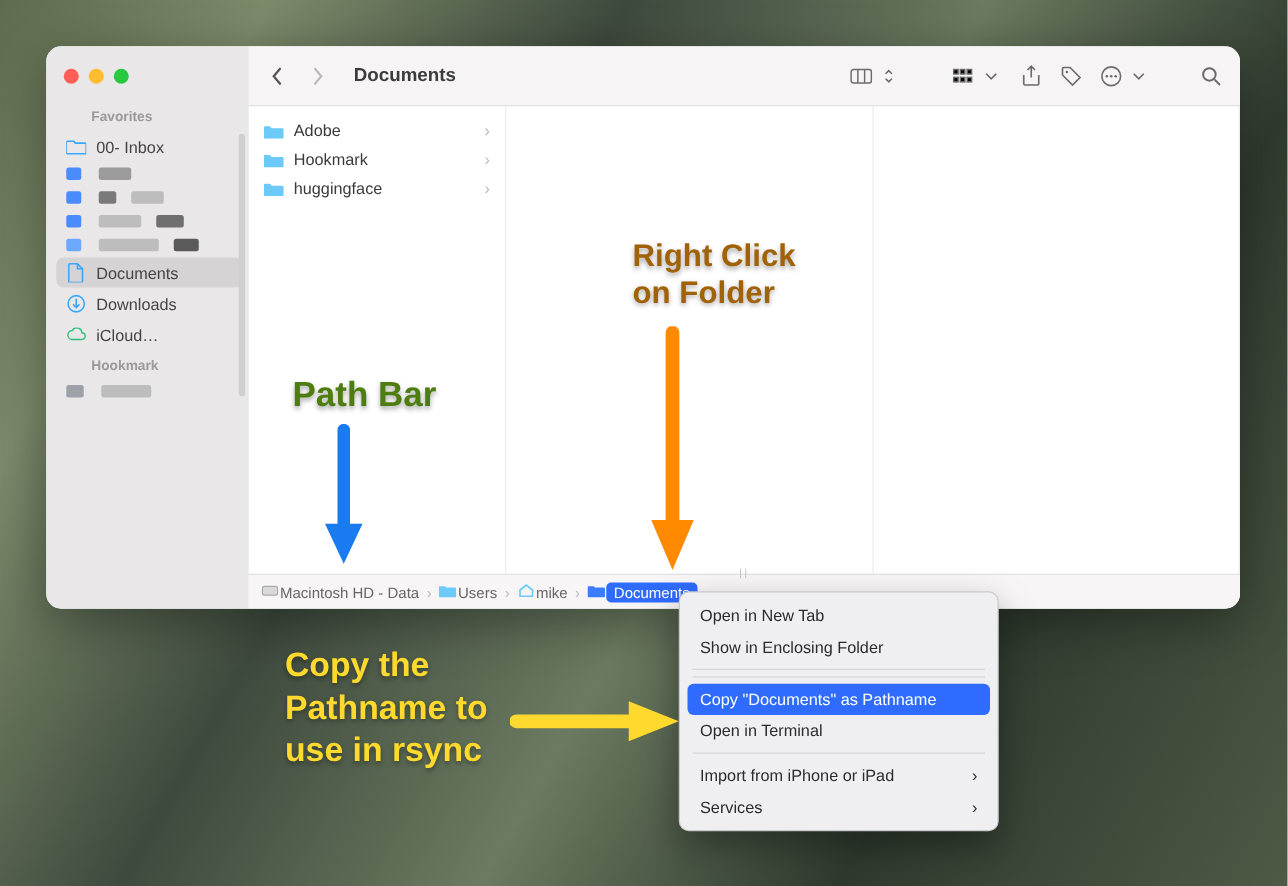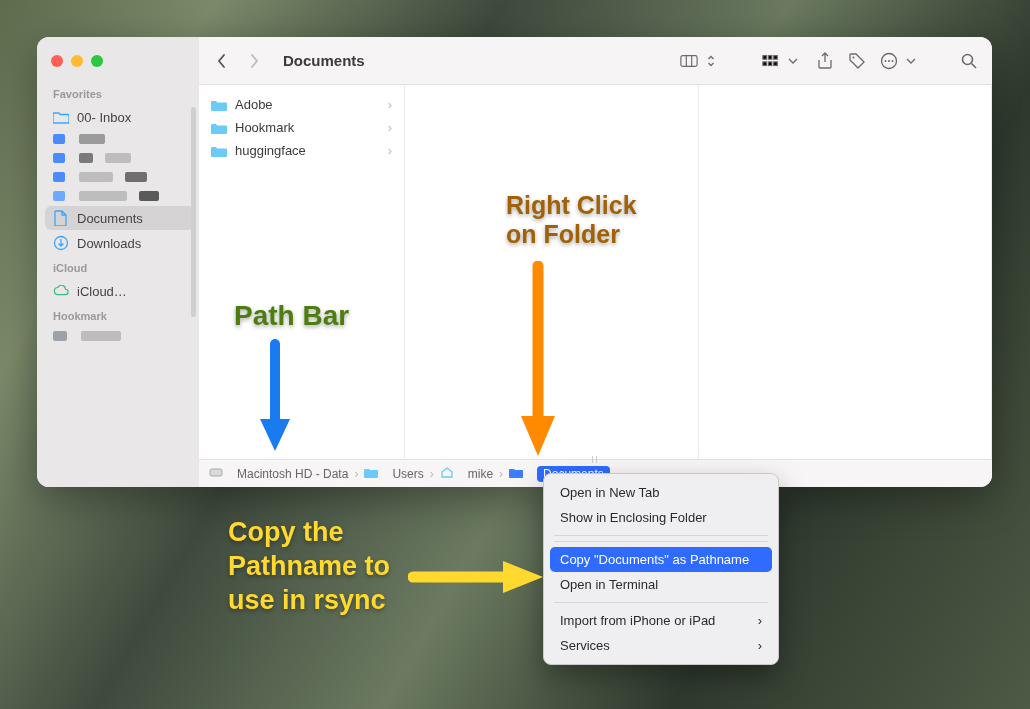--- a/index.html
+++ b/index.html
@@ -21,21 +21,21 @@
   .finder-body { display:flex; flex:1; min-height:0; }
 
   
   .sidebar {
     width:162px; background:#e9e7e8; padding:8px 4px 8px 8px;
     display:flex; flex-direction:column; gap:1px; position:relative;
   }
   .traffic { display:flex; gap:8px; padding:10px 4px 14px 6px; }
   .dot { width:12px; height:12px; border-radius:50%; }
   .dot.red{background:#ff5f57;} .dot.yellow{background:#febc2e;} .dot.green{background:#28c840;}
-  .sb-section { font-size:11px; font-weight:600; color:#9a9a9a; padding:6px 8px 4px; }
+  .sb-section { font-size:11px; font-weight:600; color:#9a9a9a; padding:6px 8px 4px;margin-left:20px; }
   .sb-item { display:flex; align-items:center; gap:8px; padding:4px 8px; border-radius:6px; color:#444;text-align:center; }
   .sb-item.active { background:#d5d3d4; }
   .sb-ico { width:16px; height:16px; display:inline-flex; align-items:center; justify-content:center; }
   .scroll-ind { position:absolute; right:3px; top:70px; width:5px; height:210px; background:#cfcfcf; border-radius:3px; }
   .redact { display:inline-block; height:10px; border-radius:2px; }
 
   
   .main { flex:1; display:flex; flex-direction:column; }
   .toolbar {
     height:48px; background:#f6f4f5; border-bottom:1px solid #e3e1e2;
@@ -53,28 +53,28 @@
   .col2, .col3 { flex:1; }
   .row { display:flex; align-items:center; justify-content:space-between; padding:4px 12px; color:#3a3a3a; }
   .row-left { display:flex; align-items:center; gap:8px; }
   .folder-ico { width:16px; height:12px; }
 
   
   .pathbar {
     height:28px; background:#f7f5f6; border-top:1px solid #e3e1e2;
     display:flex; align-items:center; gap:6px; padding:0 10px; font-size:12px; color:#666; position:relative;
   }
-  .crumb { display:inline-flex; align-items:center; gap:14px; }
+  .crumb { display:inline-flex; align-items:center; gap:1px; }
   .crumb.sel .crumb-label { background:#2f6bff; color:#fff; padding:1px 6px; border-radius:4px; }
   .sep { color:#bbb; }
   .handle { position:absolute; left:50%; top:-6px; transform:translateX(-50%); width:30px; height:10px; color:#bbb; text-align:center; font-size:8px; letter-spacing:2px; }
 
   
   .ctx {
-    position:absolute; left:543px; top:473px; width:236px;
+    position:absolute; left:543px; top:473px; width:256px;
     background:#efeef0; border:1px solid #c9c9cb; border-radius:8px;
     box-shadow:0 12px 28px rgba(0,0,0,.35); padding:6px; font-size:13px; color:#2b2b2b;
   }
   .ctx-item { padding:5px 10px; border-radius:5px; display:flex; justify-content:space-between; align-items:center; }
   .ctx-item.sel { background:#2f6bff; color:#fff; }
   .ctx-sep { height:1px; background:#d6d5d8; margin:5px 4px; }
 
   
   .anno { position:absolute; font-weight:700; text-shadow:0 2px 4px rgba(0,0,0,.35); }
   .anno-blue { color:#4d7c0f; left:234px; top:300px; font-size:28px; }
@@ -139,21 +139,20 @@
       <div class="sb-item">
         <span class="sb-ico">
           <svg width="16" height="16" viewBox="0 0 16 16">
               <circle cx="8" cy="8" r="6.5" fill="none" stroke="#3aa7ff" stroke-width="1.3"></circle>
               <path d="M8 4v6M5.5 8.5 8 11l2.5-2.5" fill="none" stroke="#3aa7ff" stroke-width="1.3"></path>
             </svg>
         </span>
         <span>Downloads</span>
       </div>
 
-      <div class="sb-section">iCloud</div>
       <div class="sb-item">
         <span class="sb-ico">
           <svg width="18" height="12" viewBox="0 0 18 12">
               <path d="M5 10a4 4 0 0 1 .5-7.97A4.5 4.5 0 0 1 14 4a3 3 0 0 1 0 6H5z" fill="none" stroke="#30c07c" stroke-width="1.3"></path>
             </svg>
         </span>
         <span>iCloud…</span>
       </div>
 
       <div class="sb-section">Hookmark</div>

